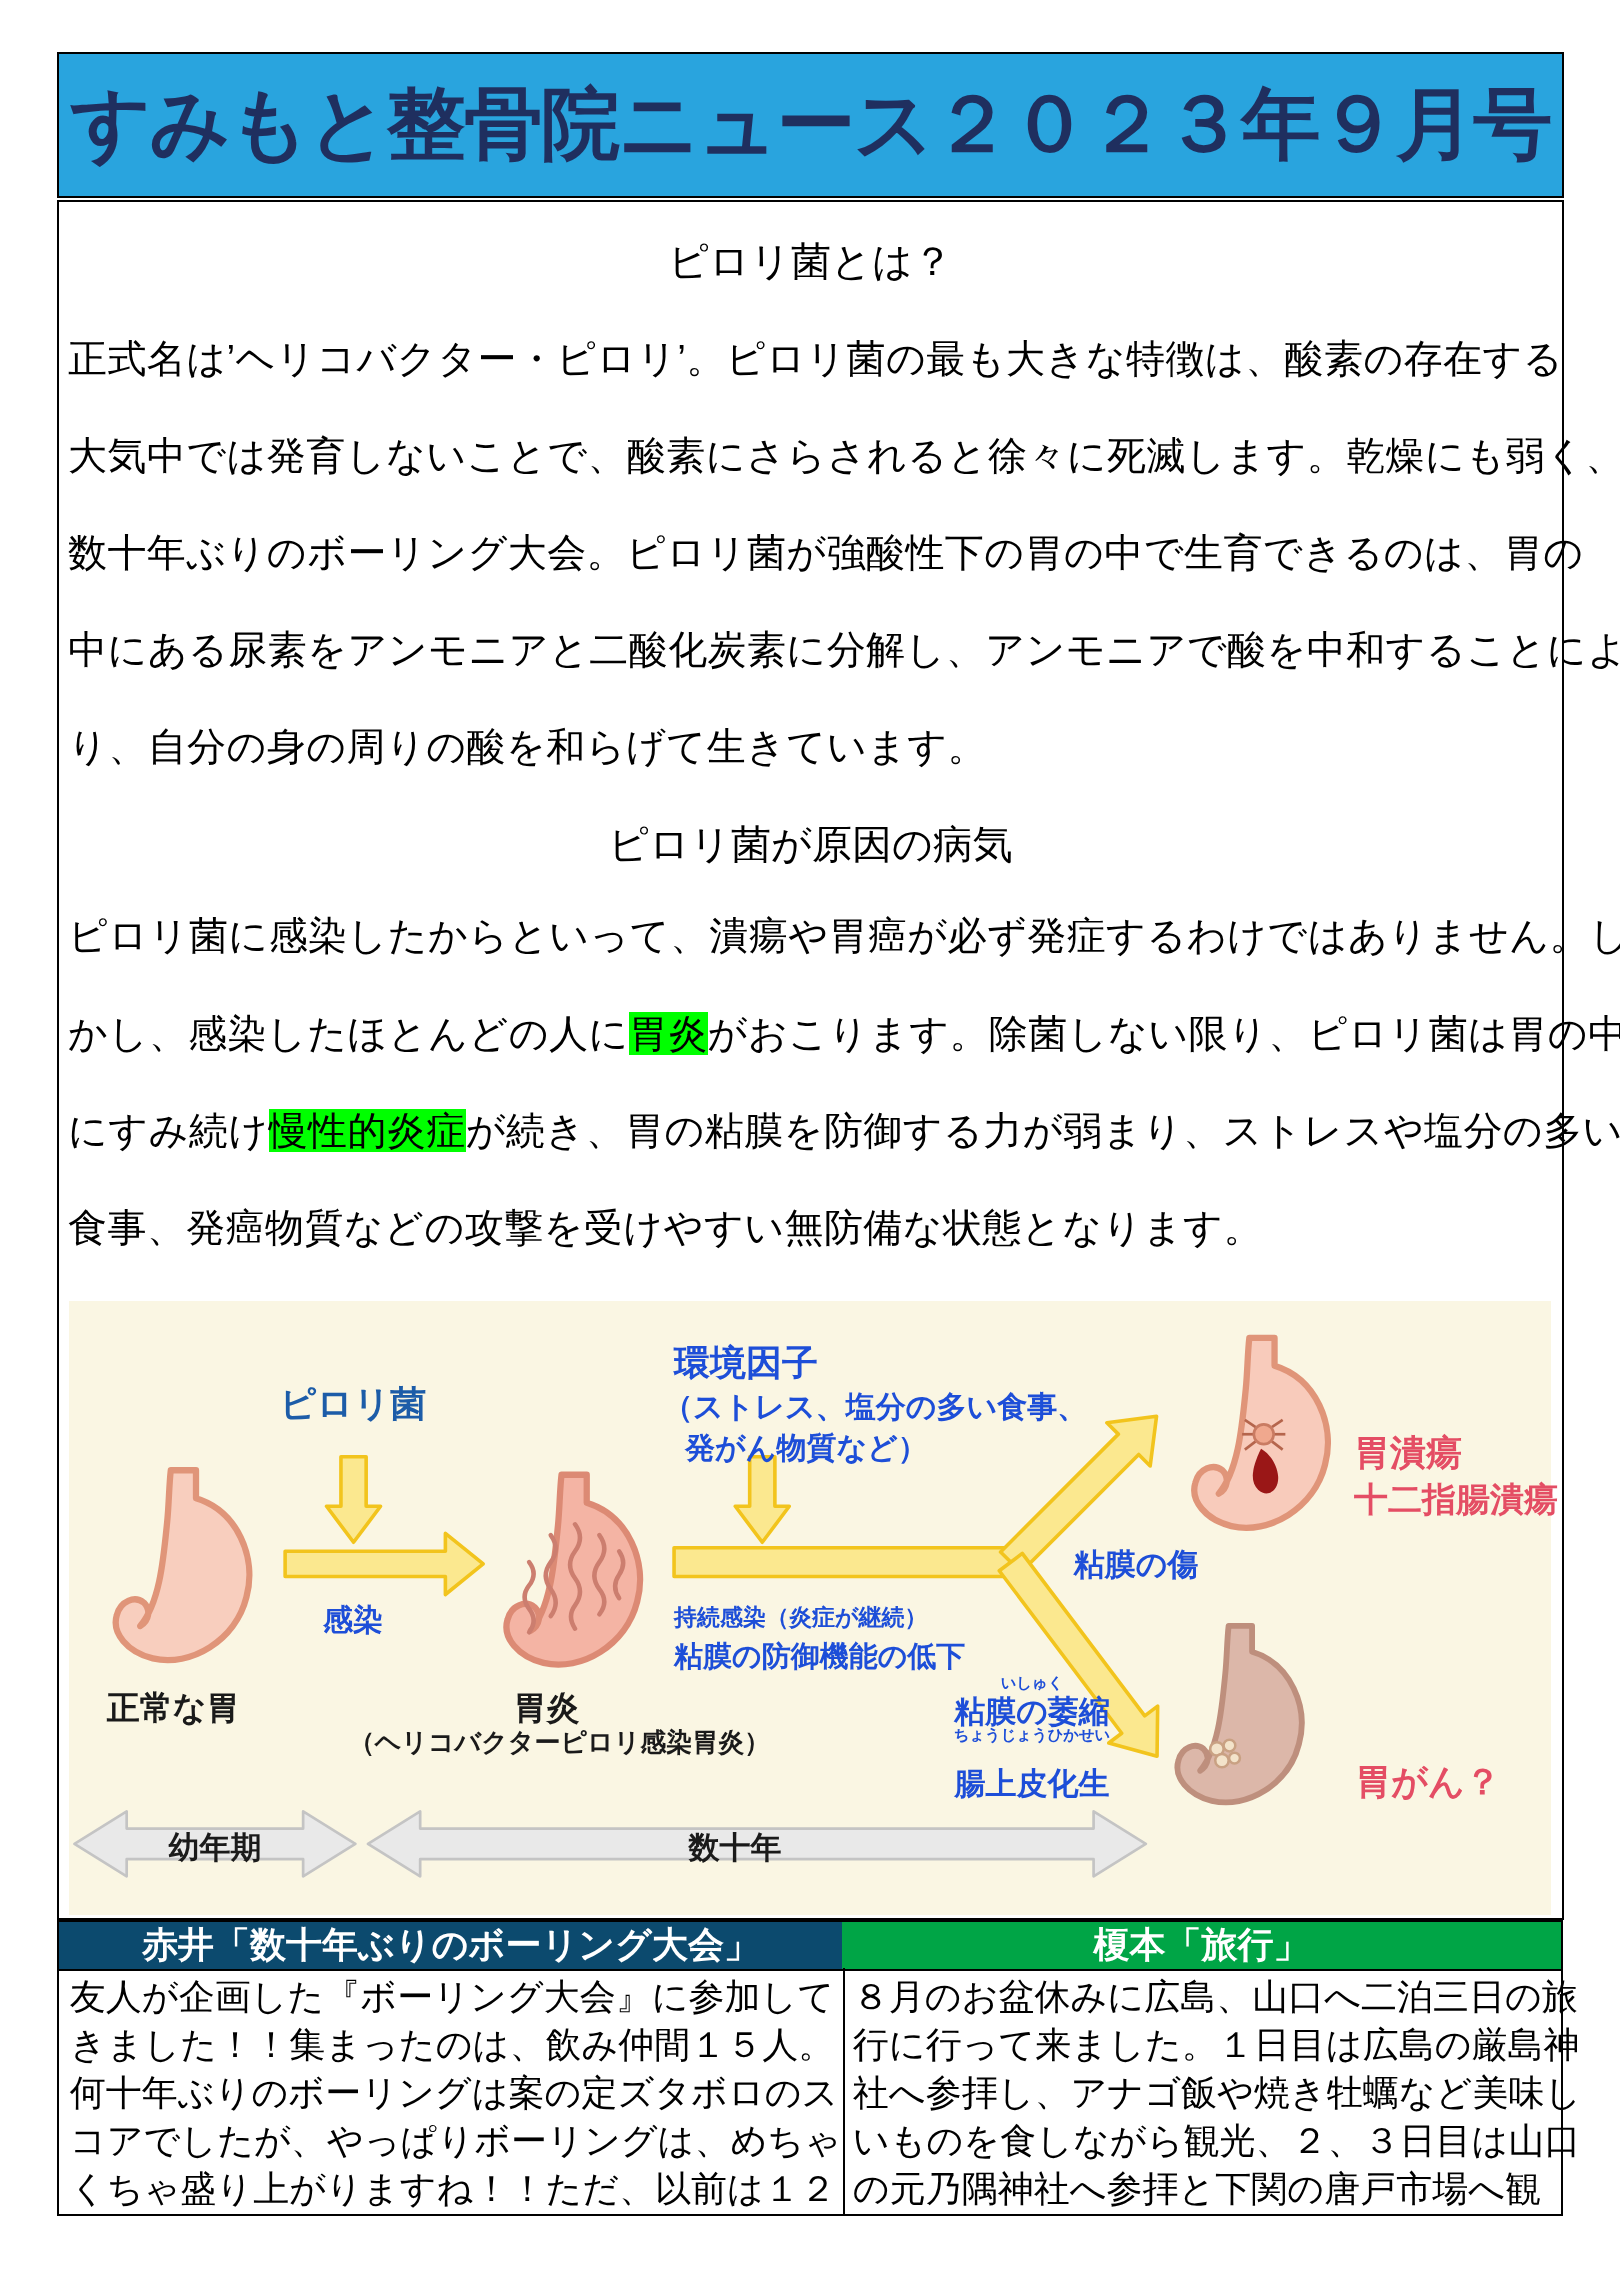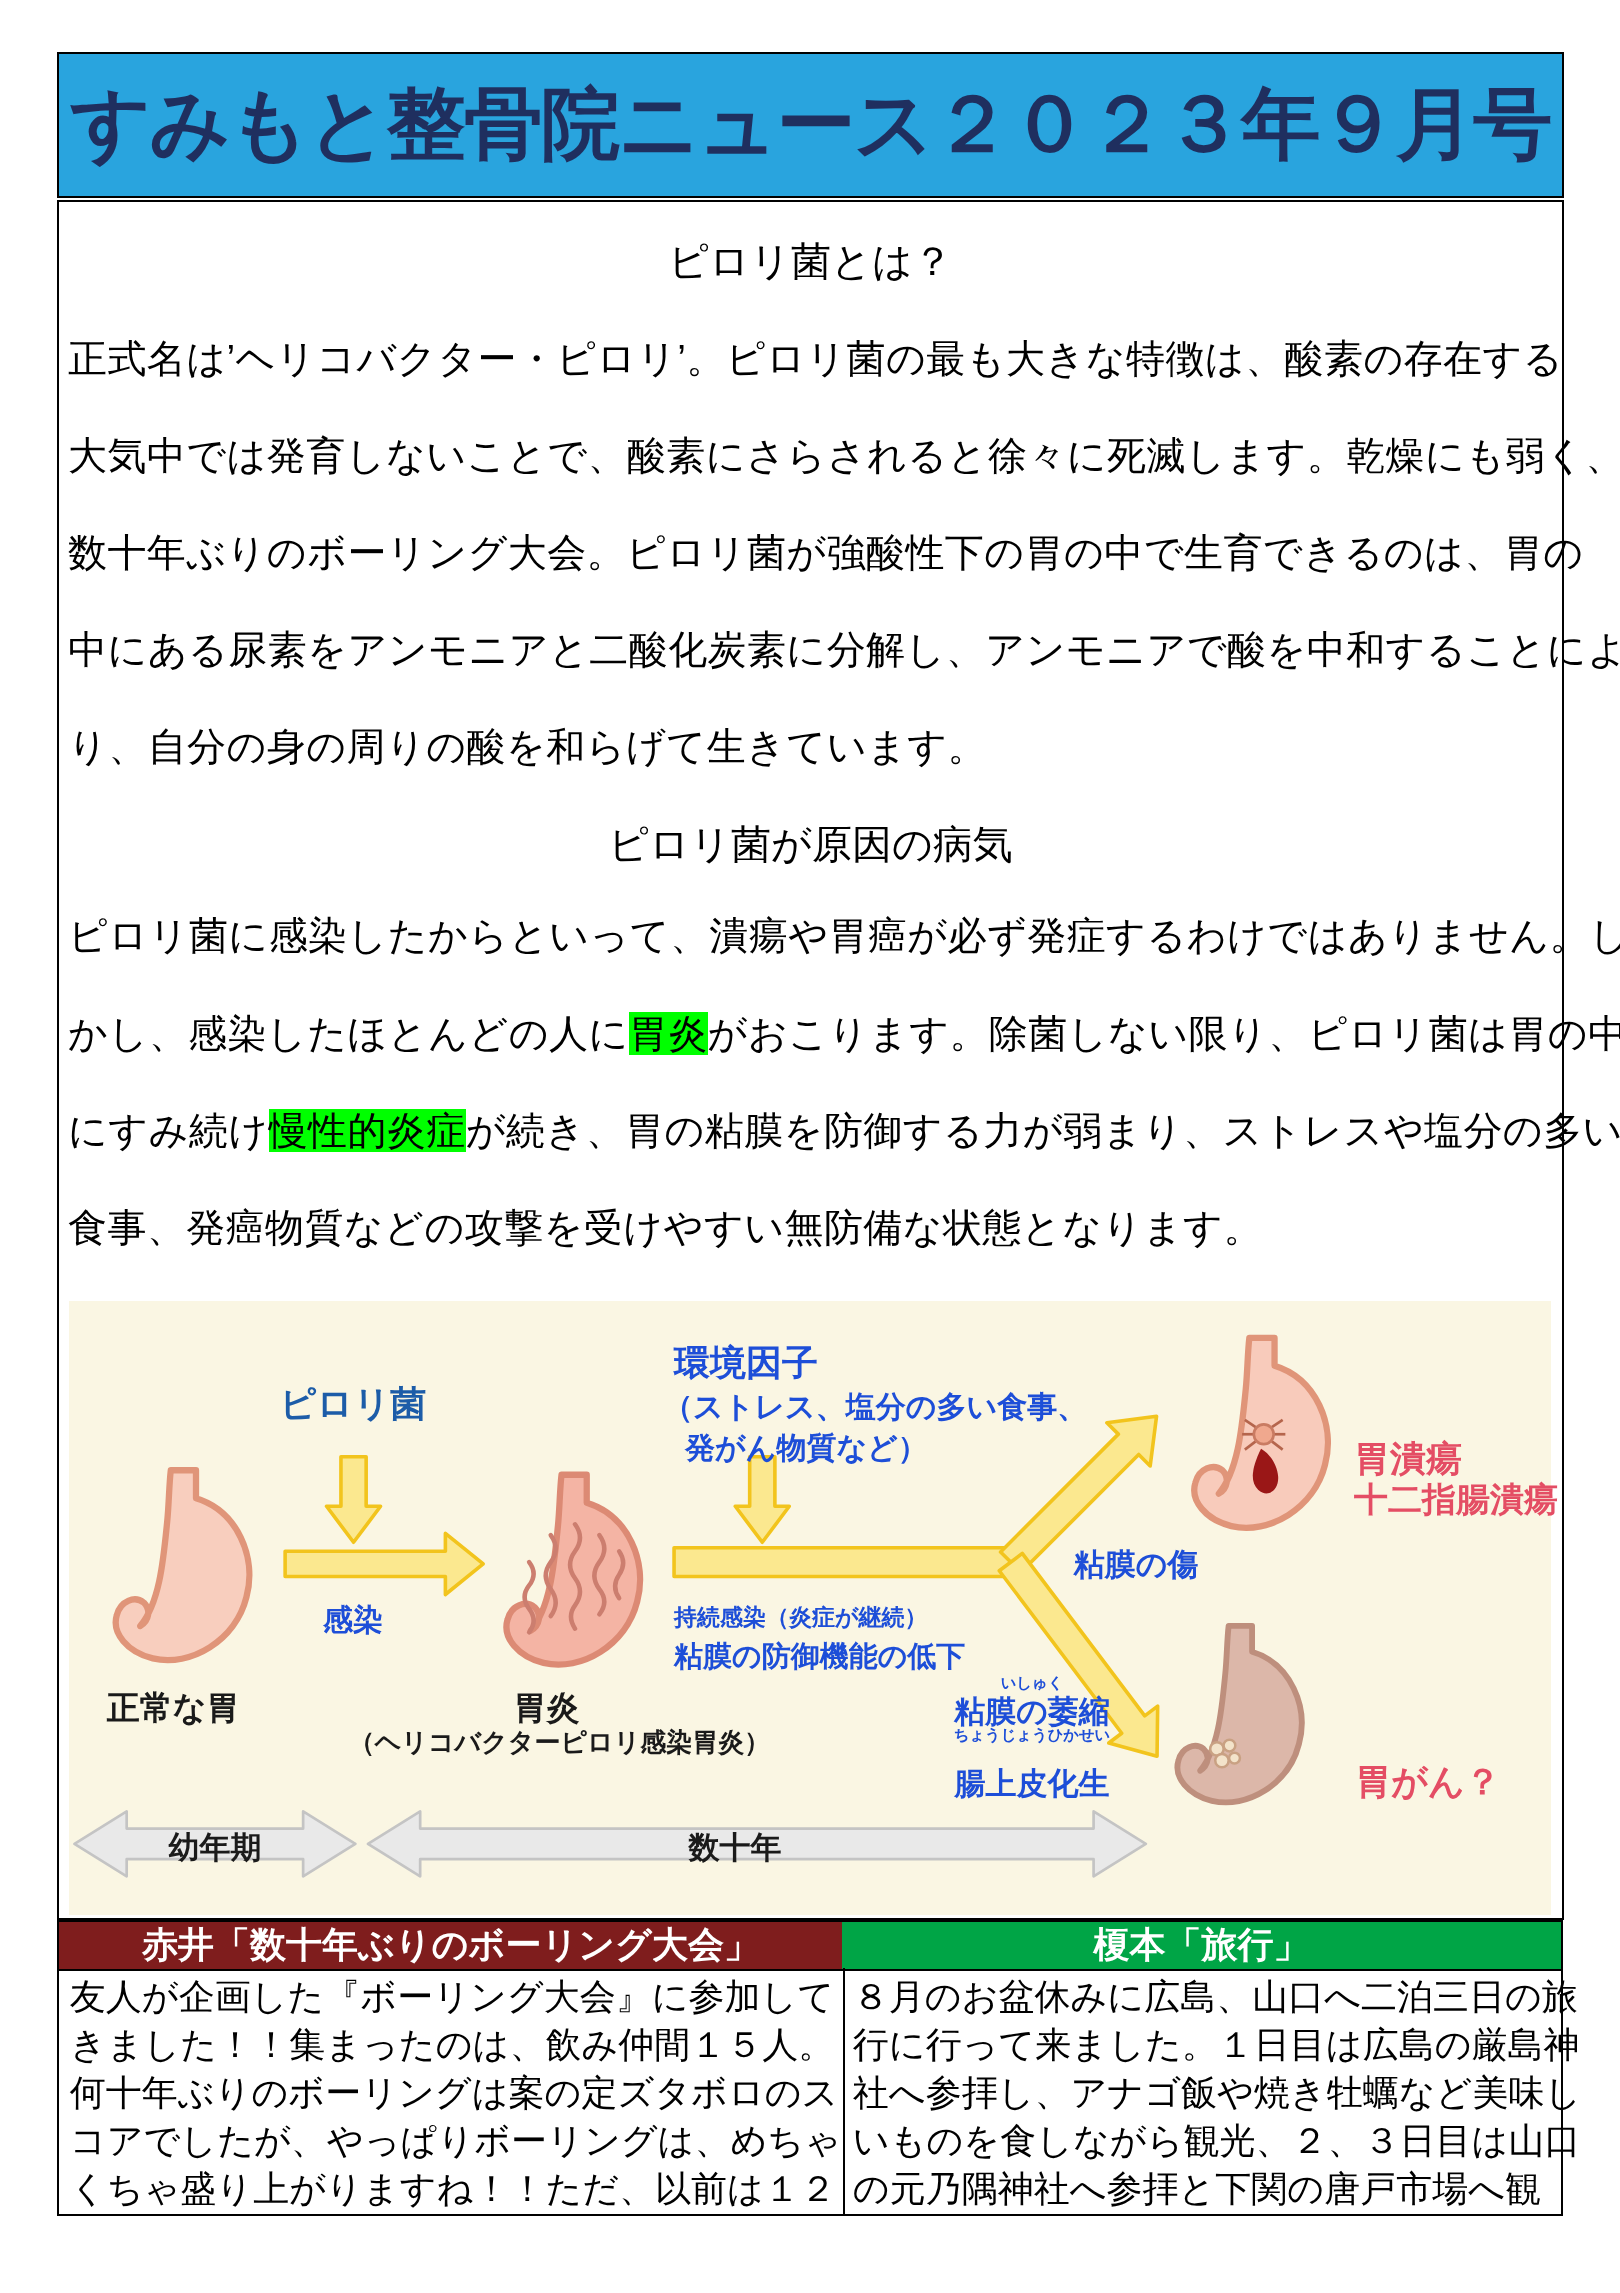--- a/index.html
+++ b/index.html
@@ -41,21 +41,21 @@
   .dkblue{color:#1C5CA8;}
   .redlab{color:#E44D64;}
   .blk{color:#1a1a1a;}
   .ctr{text-align:center;}
   
   .col-header{
     position:absolute;top:1920px;height:51px;box-sizing:border-box;border:2.7px solid #000;
     display:flex;align-items:center;justify-content:center;
     color:#fff;font-size:36px;font-weight:bold;
   }
-  .col-header.red{left:57px;width:788px;background:#7f1d1d;}
+  .col-header.red{left:57px;width:788px;background:#0c4a6e;}
   .col-header.green{left:842px;width:721px;background:#00A546;border-left:none;}
   .col-body{
     position:absolute;top:1968px;height:248px;box-sizing:border-box;border:2.7px solid #000;border-top:none;
     padding:5.4px 9px 0 10.8px;font-size:36px;line-height:48px;white-space:nowrap;
   }
   .col-body.left{left:57px;width:788px;}
   .col-body.right{left:842px;width:721px;border-left:none;}
 </style>
 </head>
 <body>
@@ -158,21 +158,21 @@
     <div class="dlabel blue" style="left:605px;top:38px;font-size:36px;">環境因子</div>
     <div class="dlabel blue" style="left:594px;top:86px;font-size:30px;">（ストレス、塩分の多い食事、</div>
     <div class="dlabel blue" style="left:616px;top:127px;font-size:30px;">発がん物質など）</div>
     <div class="dlabel blue ctr" style="left:221px;top:299px;width:126px;font-size:30px;">感染</div>
     <div class="dlabel blue" style="left:605px;top:301px;font-size:23px;">持続感染（炎症が継続）</div>
     <div class="dlabel blue" style="left:605px;top:336px;font-size:29px;">粘膜の防御機能の低下</div>
     <div class="dlabel blue ctr" style="left:977px;top:243px;width:180px;font-size:31px;">粘膜の傷</div>
     <div class="dlabel blk ctr" style="left:11.7px;top:385px;width:185px;font-size:33px;">正常な胃</div>
     <div class="dlabel blk ctr" style="left:385px;top:385px;width:185px;font-size:33px;">胃炎</div>
     <div class="dlabel blk ctr" style="left:270px;top:424px;width:441px;font-size:26px;">（ヘリコバクターピロリ感染胃炎）</div>
-    <div class="dlabel redlab" style="left:1285px;top:128px;font-size:36px;margin-top:6px;">胃潰瘍</div>
+    <div class="dlabel redlab" style="left:1285px;top:128px;font-size:36px;">胃潰瘍</div>
     <div class="dlabel redlab" style="left:1285px;top:176px;font-size:34px;">十二指腸潰瘍</div>
     <div class="dlabel blue ctr" style="left:855px;top:372px;width:216px;font-size:15.3px;">いしゅく</div>
     <div class="dlabel blue ctr" style="left:855px;top:390px;width:216px;font-size:31px;">粘膜の萎縮</div>
     <div class="dlabel blue ctr" style="left:855px;top:424px;width:216px;font-size:15.3px;">ちょうじょうひかせい</div>
     <div class="dlabel blue ctr" style="left:855px;top:442px;width:216px;font-size:31px;margin-top:20px;">腸上皮化生</div>
     <div class="dlabel redlab ctr" style="left:1260px;top:457px;width:198px;font-size:36px;">胃がん？</div>
     <div class="dlabel blk ctr" style="left:56px;top:526px;width:180px;font-size:31px;">幼年期</div>
     <div class="dlabel blk ctr" style="left:549px;top:526px;width:234px;font-size:31px;">数十年</div>
   </div>
 

